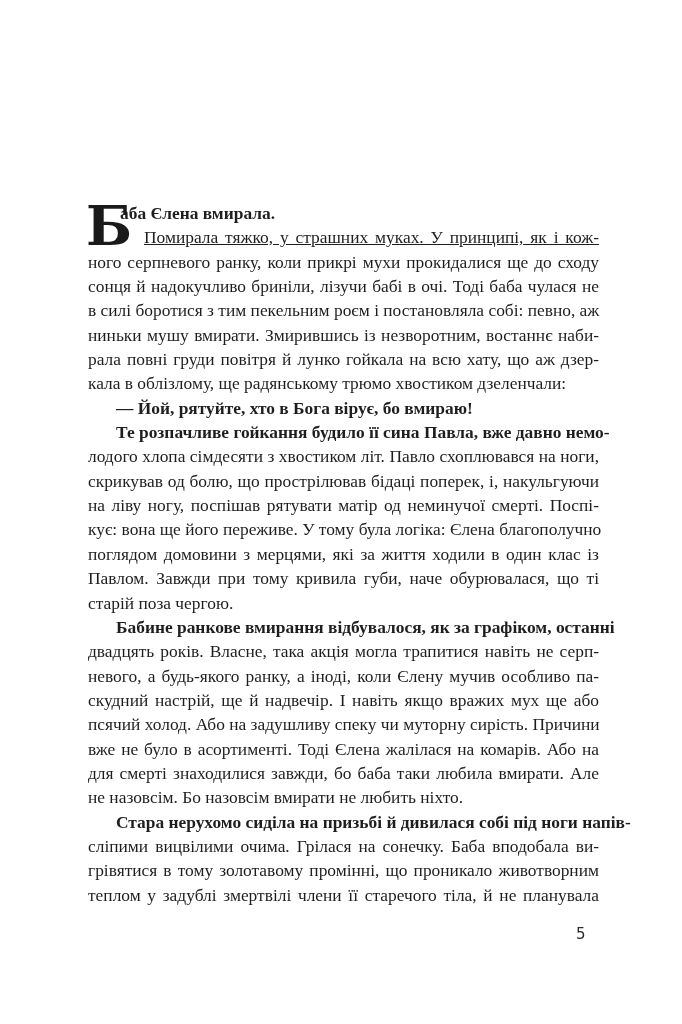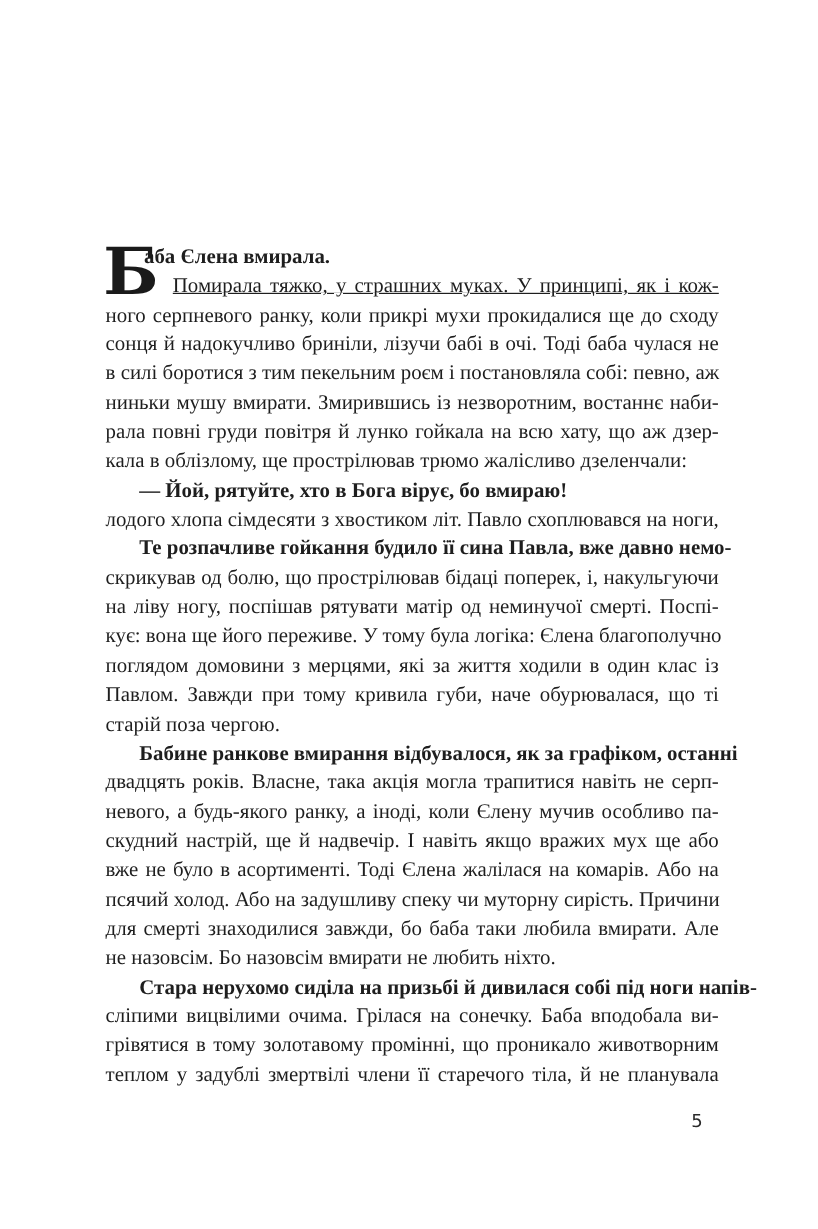--- a/index.html
+++ b/index.html
@@ -77,36 +77,36 @@
 <div class="page">
   <div class="text-block" id="text-block">
     <span class="dropcap">Б</span>
   <span class="line after-cap last">аба Єлена вмирала.</span>
       <span class="line dropcap-indent">Помирала тяжко, у страшних муках. У принципі, як і кож-</span>
       <span class="line ">ного серпневого ранку, коли прикрі мухи прокидалися ще до сходу</span>
       <span class="line ">сонця й надокучливо бриніли, лізучи бабі в очі. Тоді баба чулася не</span>
       <span class="line ">в силі боротися з тим пекельним роєм і постановляла собі: певно, аж</span>
       <span class="line ">ниньки мушу вмирати. Змирившись із незворотним, востаннє наби-</span>
       <span class="line ">рала повні груди повітря й лунко гойкала на всю хату, що аж дзер-</span>
-      <span class="line last">кала в облізлому, ще прострілював трюмо жалісливо дзеленчали:</span>
+      <span class="line last">кала в облізлому, ще радянському трюмо хвостиком дзеленчали:</span>
       <span class="line indent last">— Йой, рятуйте, хто в Бога вірує, бо вмираю!</span>
+      <span class="line indent">Те розпачливе гойкання будило її сина Павла, вже давно немо-</span>
       <span class="line ">лодого хлопа сімдесяти з хвостиком літ. Павло схоплювався на ноги,</span>
-      <span class="line indent">Те розпачливе гойкання будило її сина Павла, вже давно немо-</span>
       <span class="line ">скрикував од болю, що прострілював бідаці поперек, і, накульгуючи</span>
       <span class="line ">на ліву ногу, поспішав рятувати матір од неминучої смерті. Поспі-</span>
       <span class="line ">кує: вона ще його переживе. У тому була логіка: Єлена благополучно</span>
       <span class="line ">поглядом домовини з мерцями, які за життя ходили в один клас із</span>
       <span class="line ">Павлом. Завжди при тому кривила губи, наче обурювалася, що ті</span>
       <span class="line last">старій поза чергою.</span>
       <span class="line indent">Бабине ранкове вмирання відбувалося, як за графіком, останні</span>
       <span class="line ">двадцять років. Власне, така акція могла трапитися навіть не серп-</span>
       <span class="line ">невого, а будь-якого ранку, а іноді, коли Єлену мучив особливо па-</span>
       <span class="line ">скудний настрій, ще й надвечір. І навіть якщо вражих мух ще або</span>
+      <span class="line ">псячий холод. Або на задушливу спеку чи муторну сирість. Причини</span>
       <span class="line ">вже не було в асортименті. Тоді Єлена жалілася на комарів. Або на</span>
-      <span class="line ">псячий холод. Або на задушливу спеку чи муторну сирість. Причини</span>
       <span class="line ">для смерті знаходилися завжди, бо баба таки любила вмирати. Але</span>
       <span class="line last">не назовсім. Бо назовсім вмирати не любить ніхто.</span>
       <span class="line indent">Стара нерухомо сиділа на призьбі й дивилася собі під ноги напів-</span>
       <span class="line ">сліпими вицвілими очима. Грілася на сонечку. Баба вподобала ви-</span>
       <span class="line ">грівятися в тому золотавому промінні, що проникало животворним</span>
       <span class="line ">теплом у задублі змертвілі члени її старечого тіла, й не планувала</span>
     </div>
   <div class="page-number">5</div>
 </div>
 

